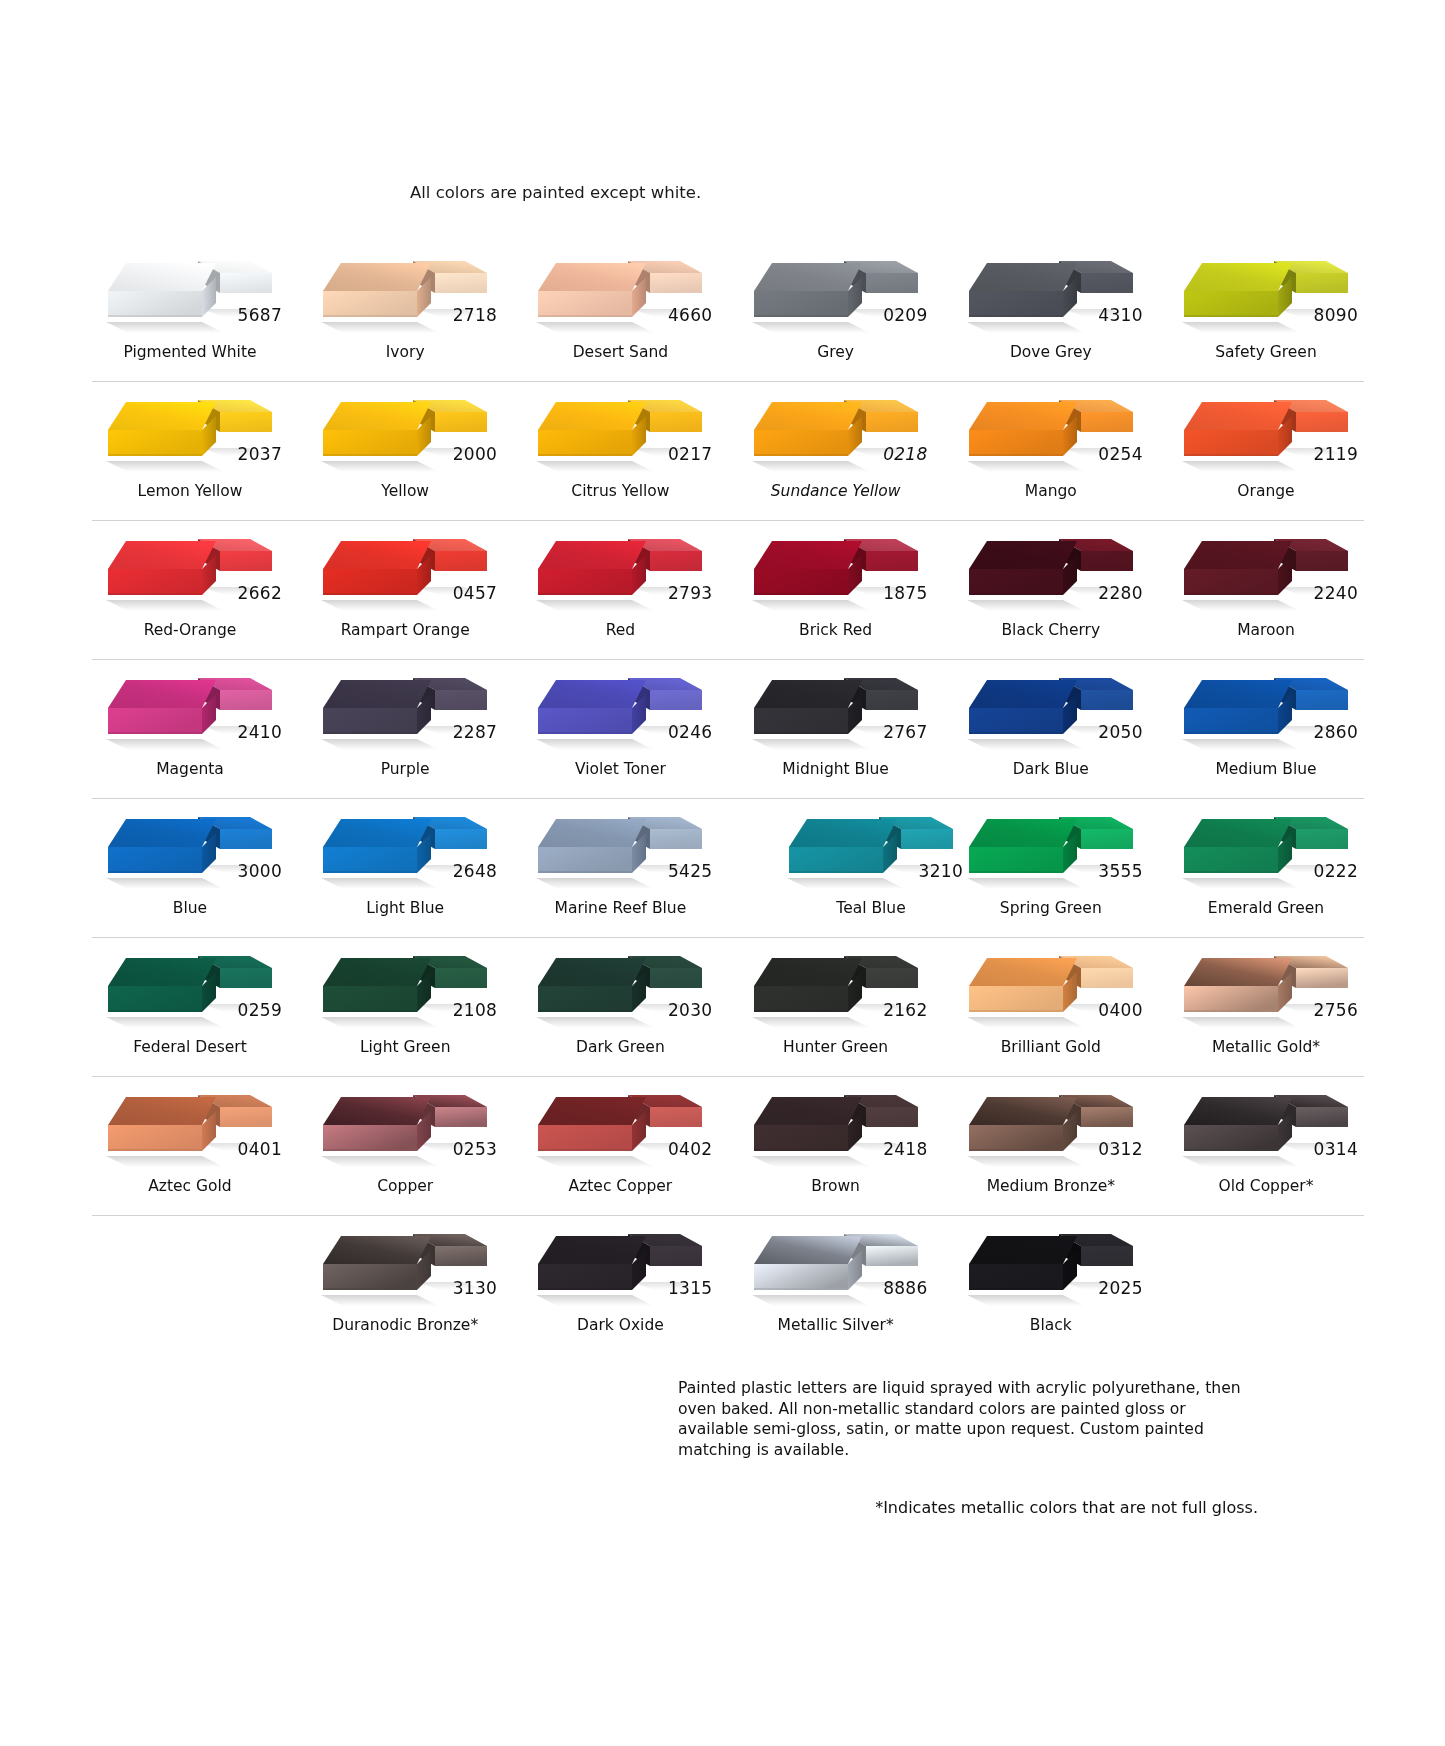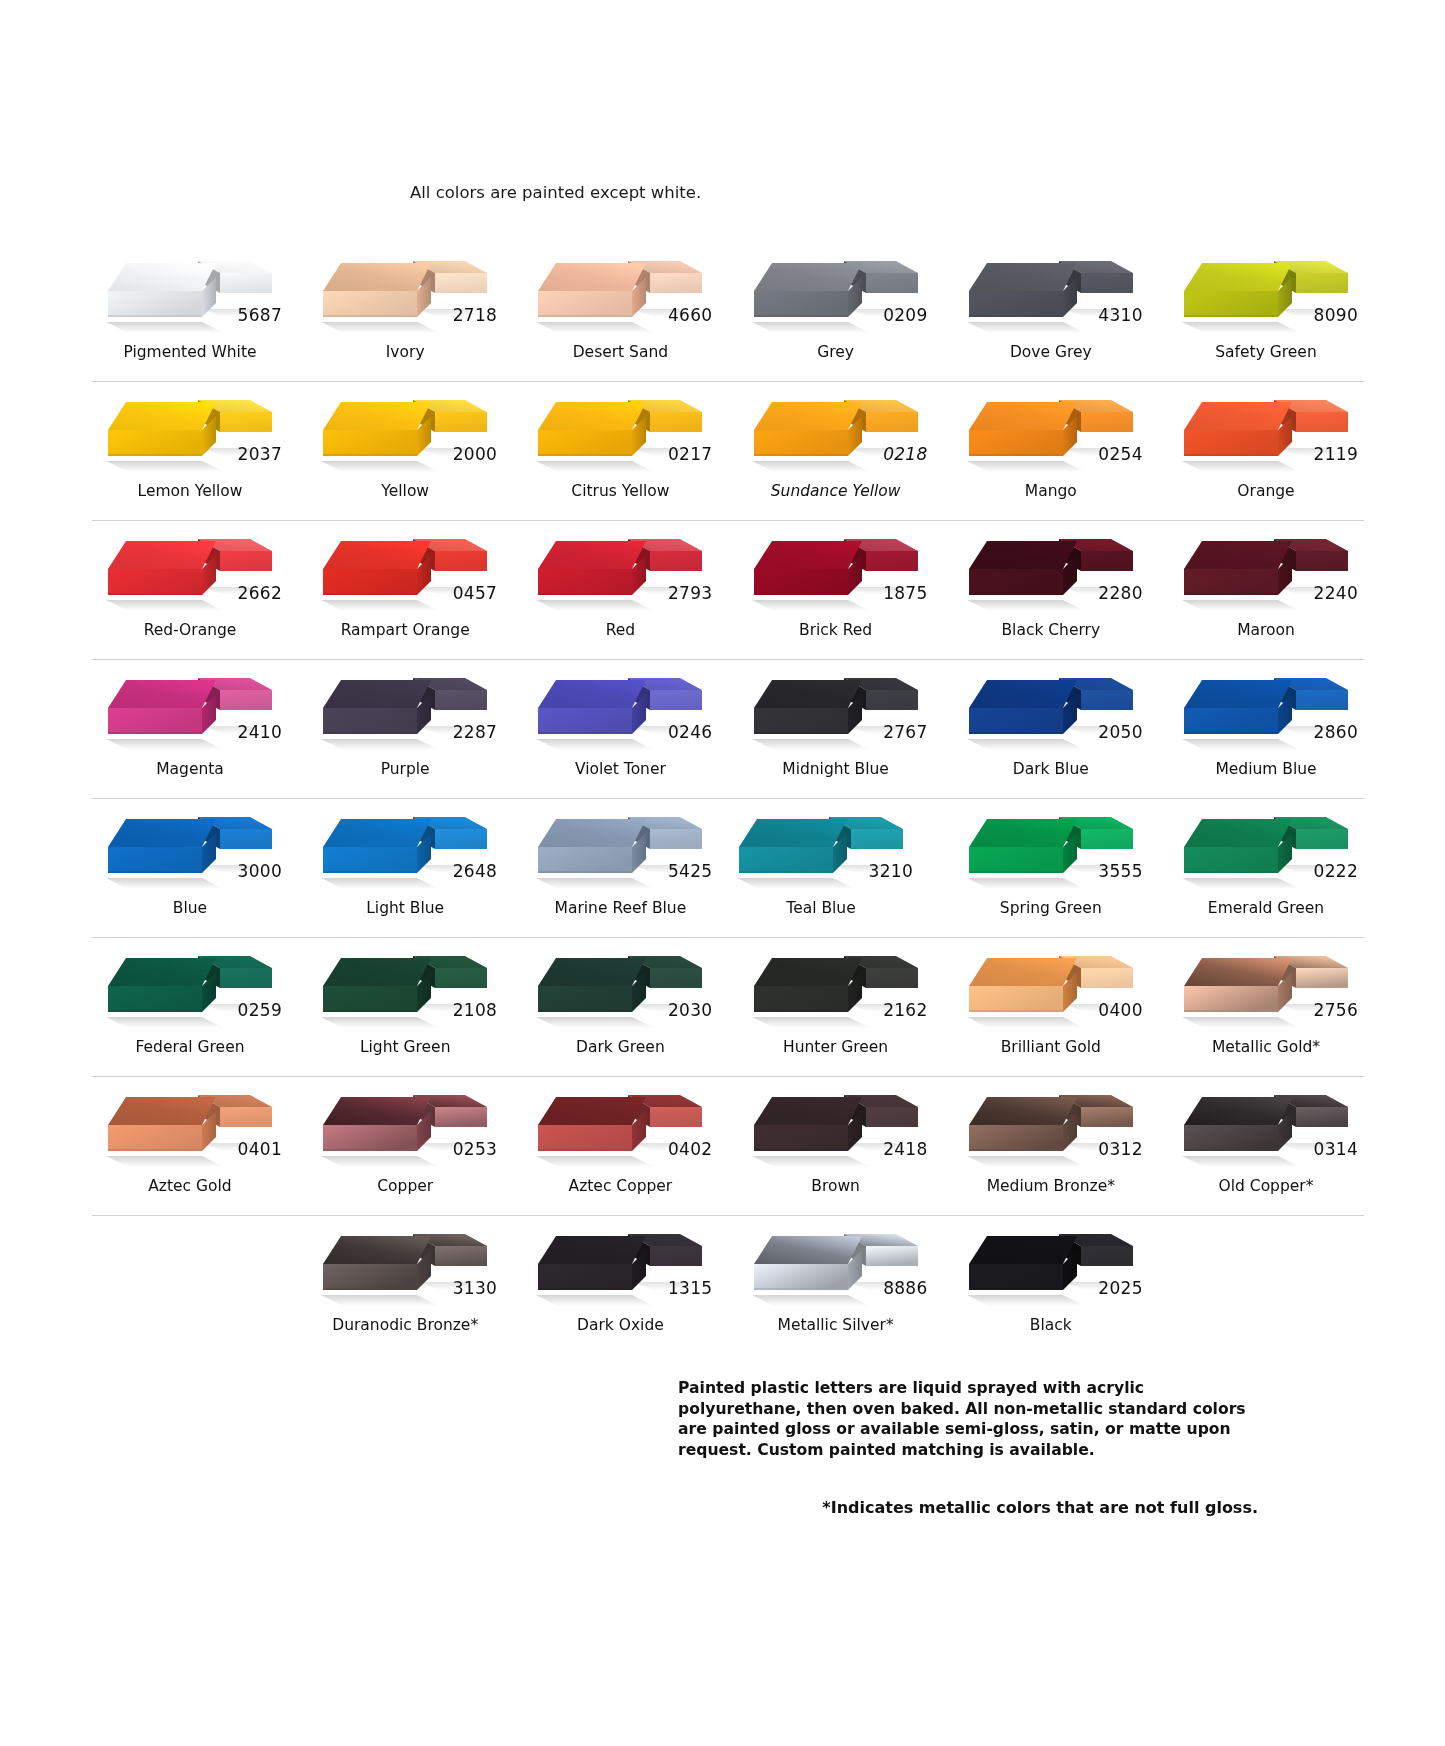--- a/index.html
+++ b/index.html
@@ -51,21 +51,21 @@
     text-align:right;white-space:nowrap;
     letter-spacing:.3px;
   }
   .cname{
     position:absolute;left:0;top:100px;width:196px;
     text-align:center;font-size:15.5px;color:#111;
     white-space:nowrap;
   }
 
   
-  .footer{position:absolute;left:678px;top:1378px;width:580px;font-weight:bold;}
+  .footer{position:absolute;left:678px;top:1378px;width:580px;}
   .fpara{
     font-size:15.6px;line-height:1.33;color:#111;
     margin:0;
   }
   .fnote{
     font-size:16px;line-height:1.33;color:#111;
     margin:36px 0 0 0;
     text-align:right;
   }
 </style>
@@ -1566,21 +1566,21 @@
     <path d="M104,44 L118,16 L132,24 L118,52 Z" fill="url(#gs26)" opacity="0"></path>
     <path d="M104,44 L118,30 L118,56 L104,70 Z" fill="url(#gs26)"></path>
 
     <path d="M10,68 L104,68 L104,70 L10,70 Z" fill="#798699" opacity="0.55"></path>
   </svg>
             </div>
             <div class="code">5425</div>
           </div>
           <div class="cname">Marine Reef Blue</div>
         </div>
-        <div class="cell" style="left: 631px;">
+        <div class="cell" style="left: 681px;">
           <div class="swatchwrap">
             <div class="swatch">
   <svg viewBox="0 0 182 90" xmlns="http://www.w3.org/2000/svg">
     <defs>
       <linearGradient id="gt27" x1="0" y1="1" x2="0.85" y2="0">
         <stop offset="0" stop-color="#0f7886"></stop>
                     <stop offset="0.55" stop-color="#10808f"></stop>
                     <stop offset="1" stop-color="#128fa0"></stop>
       </linearGradient>
       <linearGradient id="gf27" x1="0" y1="0" x2="1" y2="0.6">
@@ -1786,21 +1786,21 @@
     <path d="M10,44 L104,44 L104,70 L10,70 Z" fill="url(#gf30)"></path>
 
     <path d="M104,44 L118,16 L132,24 L118,52 Z" fill="url(#gs30)" opacity="0"></path>
     <path d="M104,44 L118,30 L118,56 L104,70 Z" fill="url(#gs30)"></path>
 
     <path d="M10,68 L104,68 L104,70 L10,70 Z" fill="#0b4e3b" opacity="0.55"></path>
   </svg>
             </div>
             <div class="code">0259</div>
           </div>
-          <div class="cname">Federal Green</div>
+          <div class="cname">Federal Desert</div>
         </div>
         <div class="cell" style="left: 215.2px;">
           <div class="swatchwrap">
             <div class="swatch">
   <svg viewBox="0 0 182 90" xmlns="http://www.w3.org/2000/svg">
     <defs>
       <linearGradient id="gt31" x1="0" y1="1" x2="0.85" y2="0">
         <stop offset="0" stop-color="#163c2b"></stop>
                     <stop offset="0.55" stop-color="#17402e"></stop>
                     <stop offset="1" stop-color="#1a4834"></stop>

